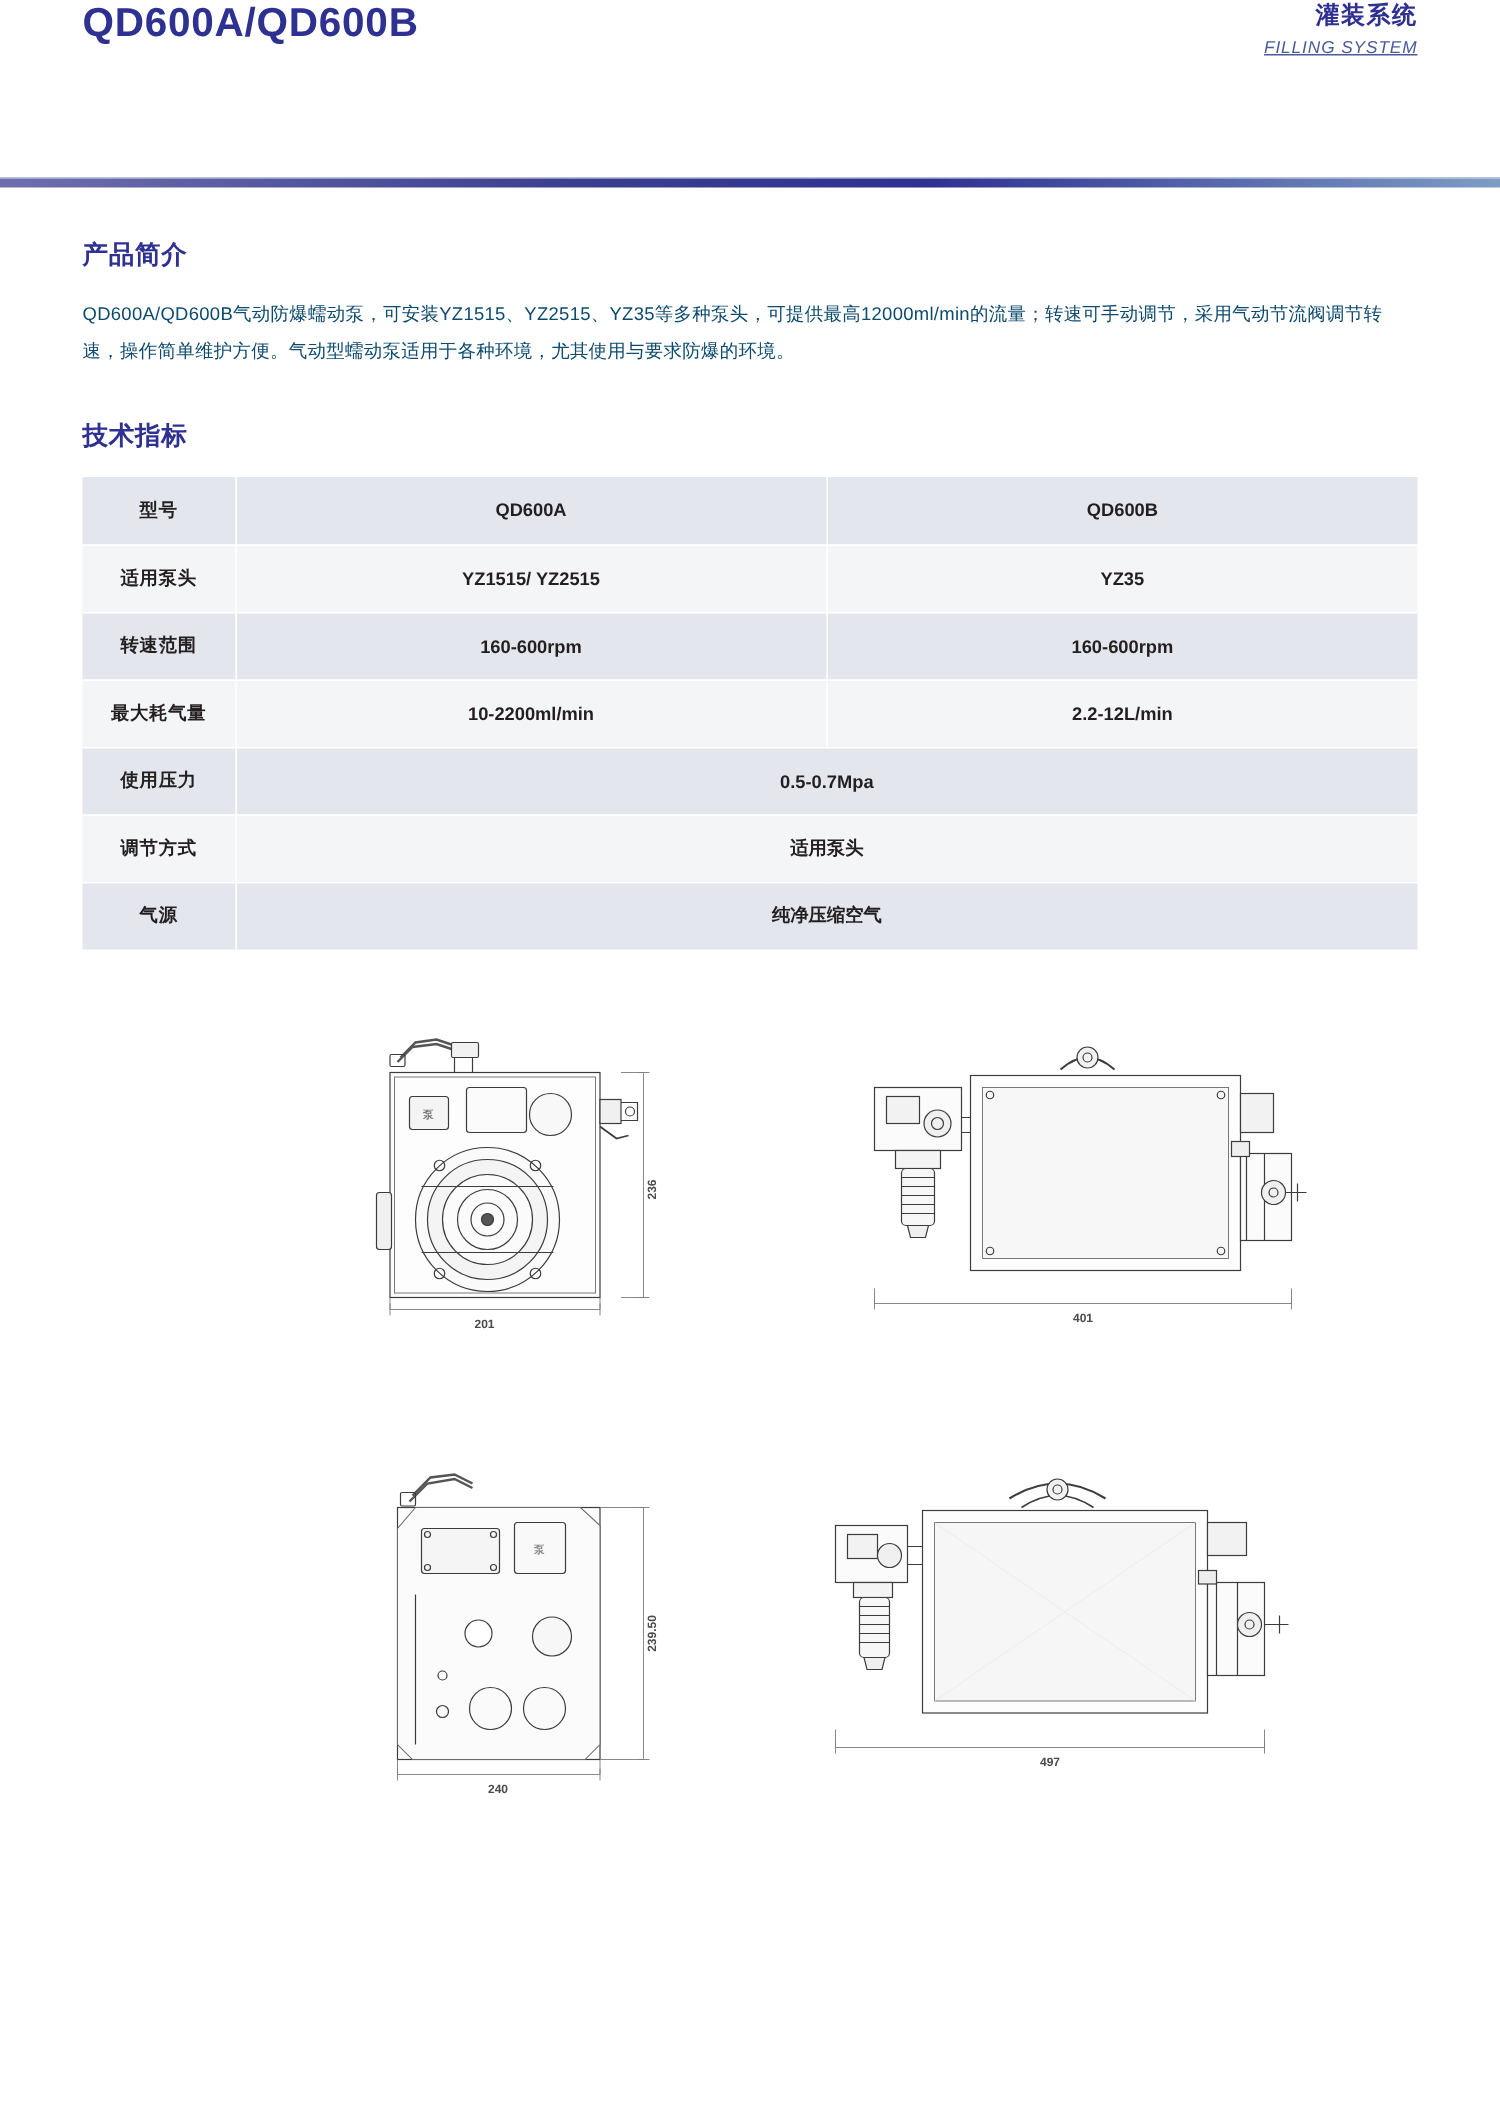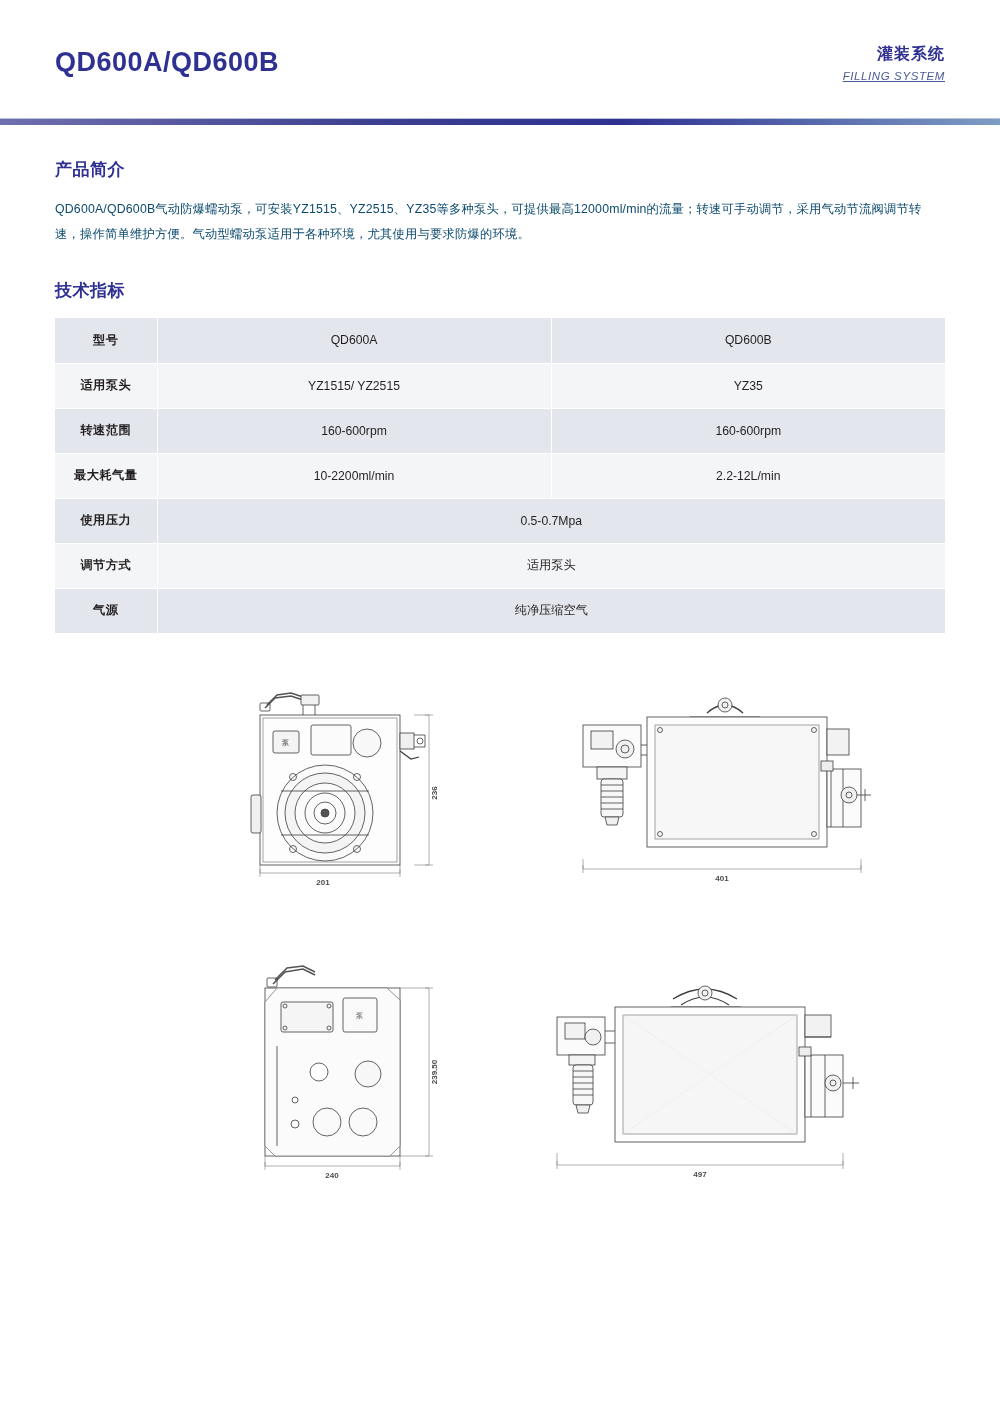--- a/index.html
+++ b/index.html
@@ -11,21 +11,21 @@
     color:#221f1f;
     position:relative;
     overflow:hidden;
   }
   
   .header {
     position:relative;
     height:125px;
     padding:0 55px;
     display:flex;
-    align-items:center;
+    align-items:flex-start;
     justify-content:space-between;
   }
   .header-title {
     font-size:27px;
     font-weight:bold;
     color:#2f3192;
     letter-spacing:0.5px;
   }
   .header-right { text-align:right; }
   .header-right .cn {
@@ -88,21 +88,21 @@
     color:#231f20;
   }
   table.spec tr:nth-child(odd) td { background:#e3e6ec; }
   table.spec tr:nth-child(even) td { background:#f4f5f7; }
   table.spec td.label {
     width:102px;
     font-weight:bold;
     letter-spacing:0.5px;
     margin-left:20px;
   }
-  table.spec td.val { font-weight:normal; }
+  table.spec td.val { font-weight:bold; }
   table.spec tr td:first-child { border-left:none; }
   table.spec tr td:last-child { border-right:none; }
   table.spec tr:first-child td { border-top:none; }
   table.spec tr:last-child td { border-bottom:none; }
 
   
   .drawings {
     position:relative;
     margin-top:30px;
     height:560px;
@@ -265,21 +265,21 @@
 
         <g stroke="#7a7a7a" stroke-width="0.6" fill="none">
           <path d="M58 196 L336 196"></path>
           <path d="M58 192 L58 200 M336 192 L336 200"></path>
           <path d="M58 186 L58 196 M336 186 L336 196"></path>
         </g>
         <text class="dim-label" x="197" y="208" text-anchor="middle">401</text>
       </svg>
     </div>
 
-    <div class="dwg" style="left:160px; top:287px;">
+    <div class="dwg" style="left:160px; top:304px;">
       <svg width="260" height="240" viewBox="0 0 260 240">
         <g fill="none" stroke="#3c3c3c" stroke-width="0.8">
 
           <path d="M60 30 L72 18 L88 16 L100 22" stroke-width="1.6" stroke="#555"></path>
           <path d="M58 34 L70 22 L88 19 L100 25" stroke-width="1.6" stroke="#555"></path>
           <rect x="52" y="28" width="10" height="9" rx="1"></rect>
 
           <rect x="50" y="38" width="135" height="168" fill="#fdfdfd"></rect>
           <path d="M62 38 L50 52 L50 196 L60 206 L175 206 L185 196 L185 50 L172 38 Z" fill="#fbfbfb" stroke="#6a6a6a" stroke-width="0.7"></path>
 

